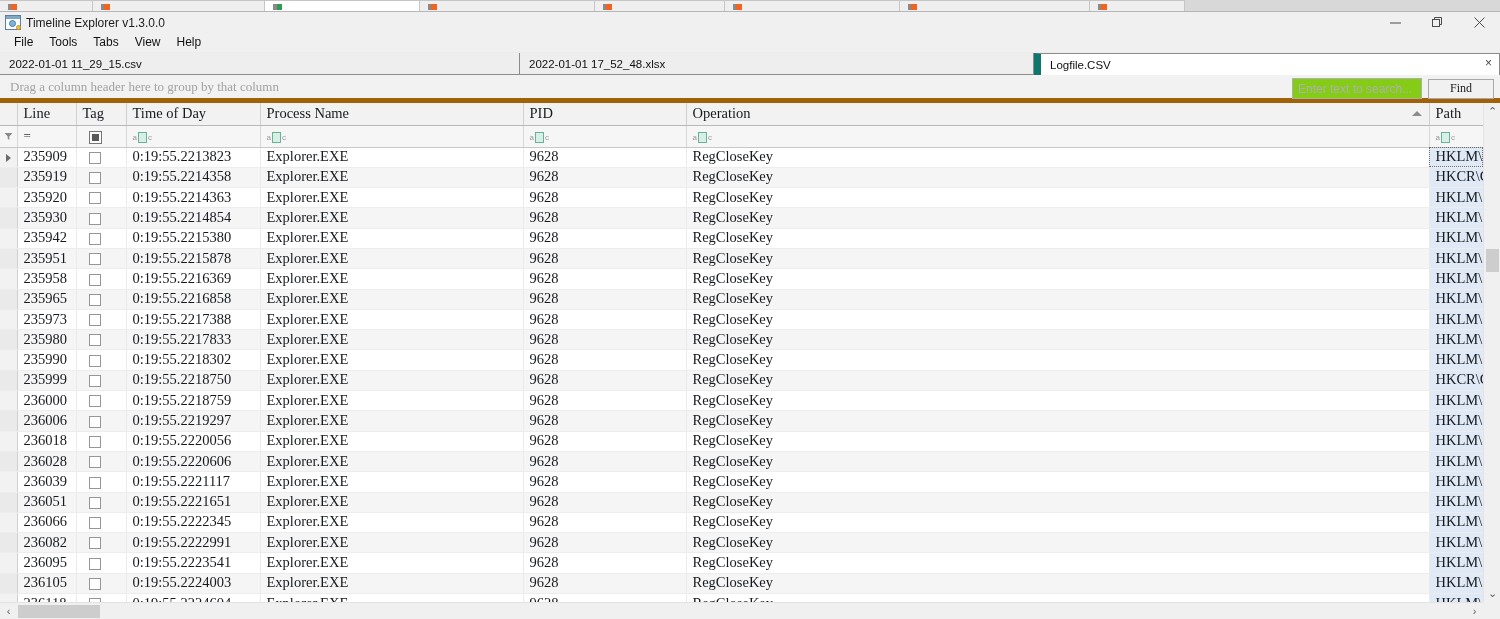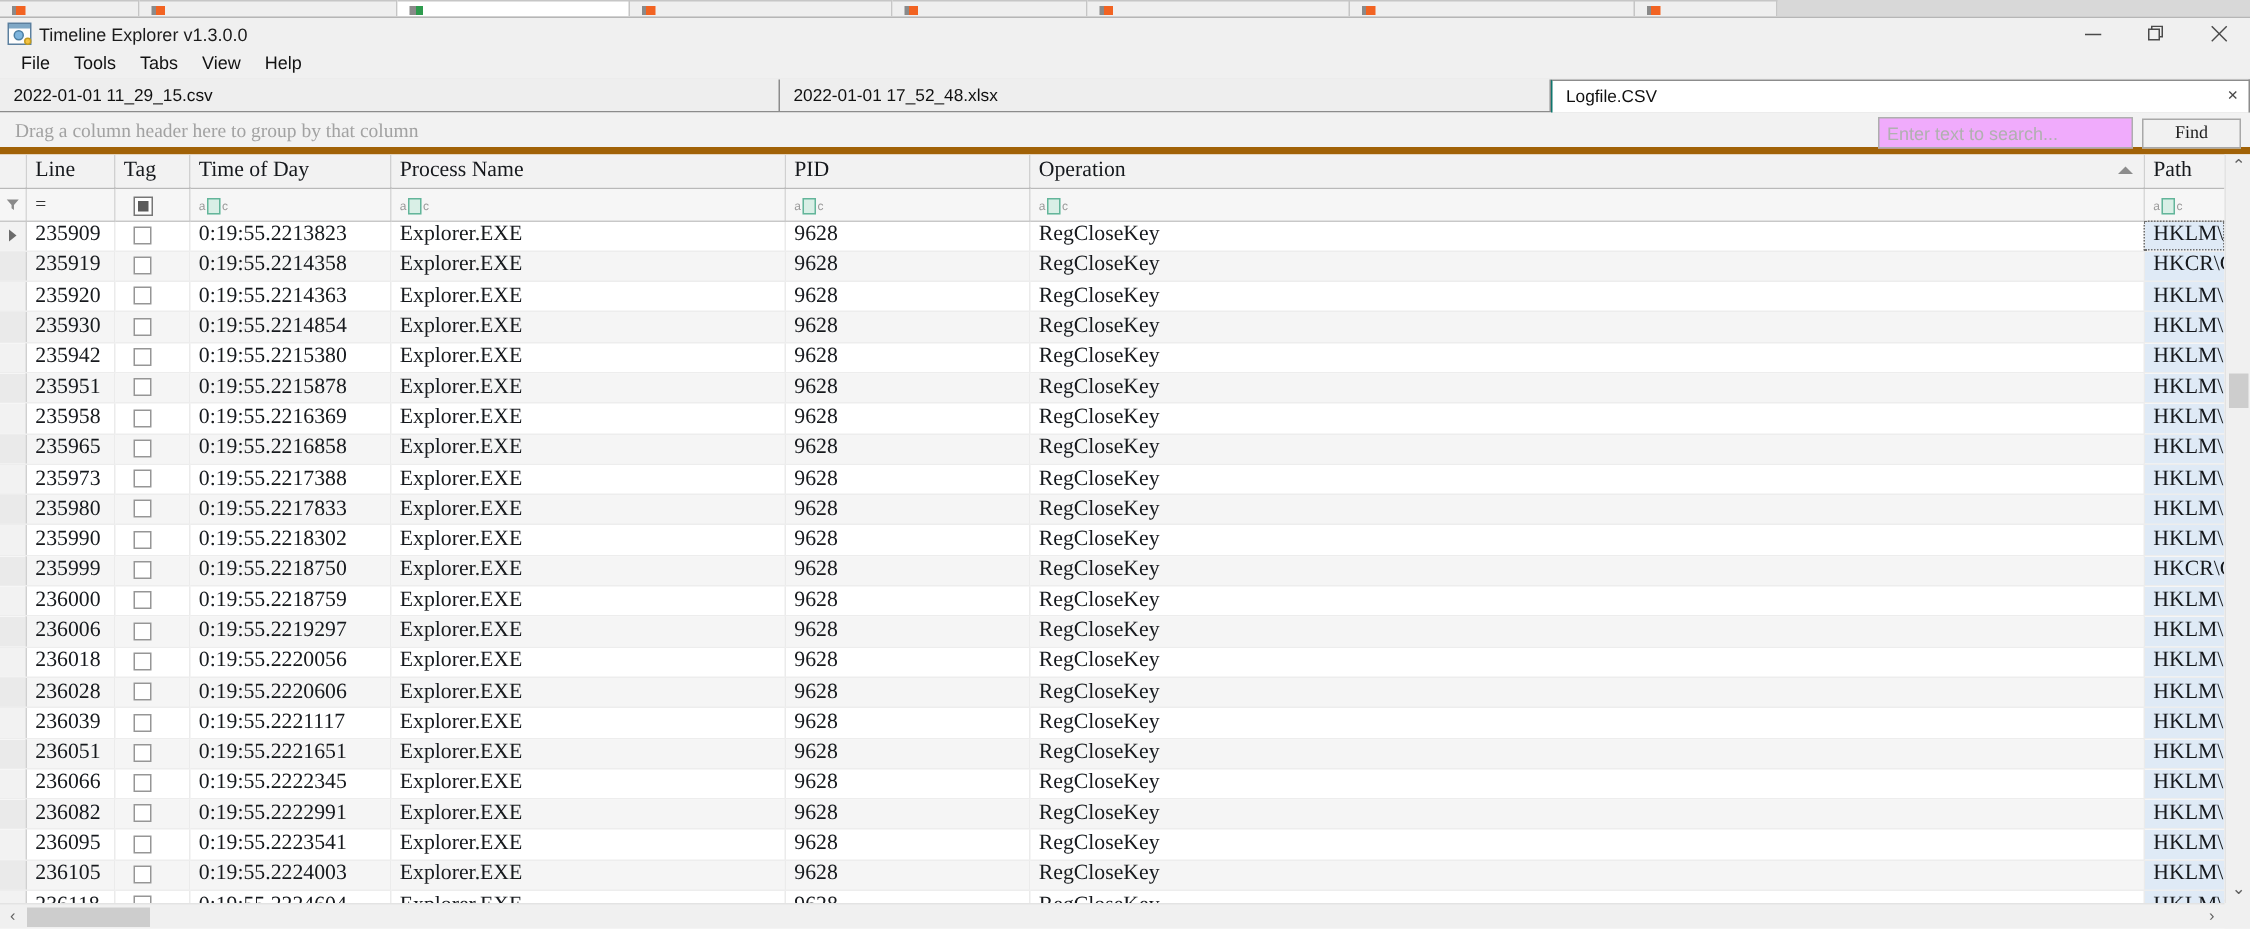--- a/index.html
+++ b/index.html
@@ -123,21 +123,21 @@
     font-size: 11.5px; color: #101010;
     padding: 0 8px 0 9px;
     background: #eeeeee;
     border-right: 1px solid #8c8c8c;
     position: relative;
     white-space: nowrap;
     overflow: hidden;
   }
   .tab.active {
     background: #ffffff;
-    border-left: 1px solid #0f766e;
+    border-left: 7px solid #0f766e;
     border-top: 1px solid #8c8c8c;
     z-index: 3;
     height: 22px;
   }
   .tab .tab-close {
     position: absolute; right: 7px; top: 3px;
     font-size: 12px; color: #4a4a4a; line-height: 12px;
   }
 
   
@@ -151,23 +151,23 @@
   #group-hint {
     font-size: 13px; color: #a2a2a2;
     margin-left: 10px;
     font-family: "Liberation Serif", serif;
   }
   #search-wrap {
     position: absolute; right: 6px; top: 3px;
     display: flex; align-items: center; gap: 6px;
   }
   #search-input {
-    width: 170px; height: 21px;
+    width: 130px; height: 21px;
     border: 1px solid #aeaeae;
-    background: #f0abfc;
+    background: #84cc16;
     font-size: 12px;
     color: #333;
     padding: 0 5px;
     font-family: "Liberation Sans", sans-serif;
   }
   #search-input::placeholder { color: #b0b0b0; }
   #find-button {
     width: 66px; height: 20px;
     border: 1px solid #a8a8a8;
     background: #f1f1f1;

